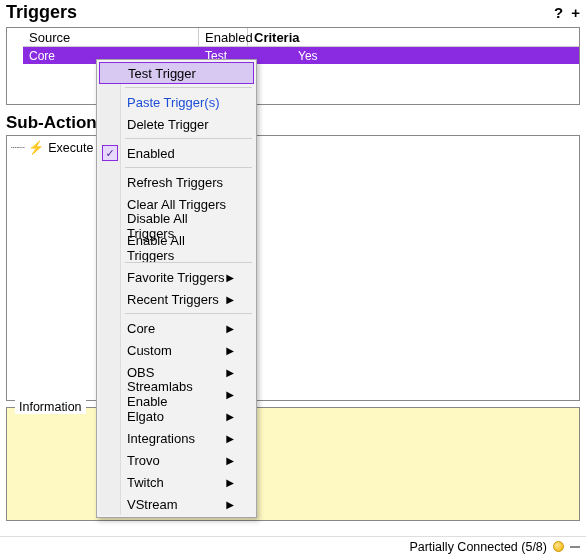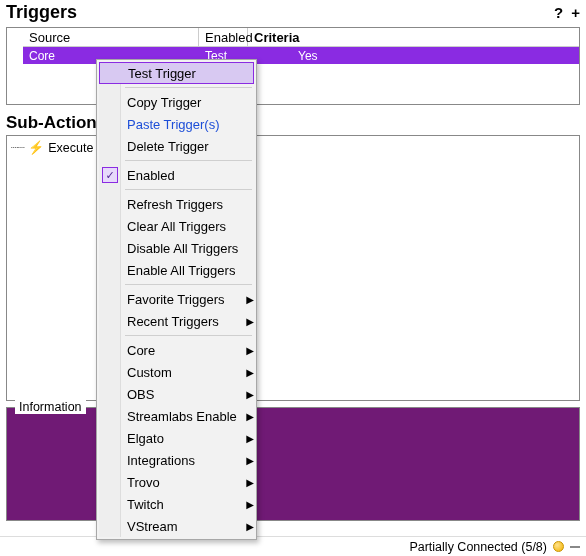--- a/index.html
+++ b/index.html
@@ -89,21 +89,21 @@
   .tree-dots {
     color: #777;
     font-family: monospace;
     letter-spacing: -1px;
   }
   .bolt { color: #f5c400; font-size: 13px; }
   .info-box {
     border: 1px solid #888;
     margin: 4px 6px 6px 6px;
     height: 114px;
-    background: #701a75;
+    background: #fef9c3;
     position: relative;
   }
   .info-label {
     position: absolute;
     top: -8px; left: 8px;
     background: #fff;
     padding: 0 4px;
     font-size: 12.5px;
   }
   .statusbar {
@@ -146,21 +146,21 @@
     width: 22px;
     background: #eee;
     border-right: 1px solid #ddd;
   }
   .ctx-item {
     position: relative;
     display: flex;
     align-items: center;
     height: 22px;
     padding-left: 28px;
-    padding-right: 0;
+    padding-right: 20px;
     cursor: default;
   }
   .ctx-item .arrow {
     margin-left: auto;
     font-size: 10px;
   }
   .ctx-item.highlight {
     background: #d8c9f2;
     border: 1px solid #8a2be2;
     margin: 0;
@@ -227,23 +227,20 @@
   <span class="status-dot yellow"></span>
   <span class="status-dash"></span>
 </div>
 
 <div class="ctxmenu" id="ctxmenu">
   <div class="ctx-gutter"></div>
 <div class="ctx-item highlight">
       <span>Test Trigger</span>
     </div>
     <div class="ctx-sep"></div>
-    <div class="ctx-item">
-      <span>Copy Trigger</span>
-    </div>
     <div class="ctx-item disabled">
       <span>Paste Trigger(s)</span>
     </div>
     <div class="ctx-item">
       <span>Delete Trigger</span>
     </div>
     <div class="ctx-sep"></div>
     <div class="ctx-item">
       <span class="ctx-check">✓</span>
       <span>Enabled</span>

